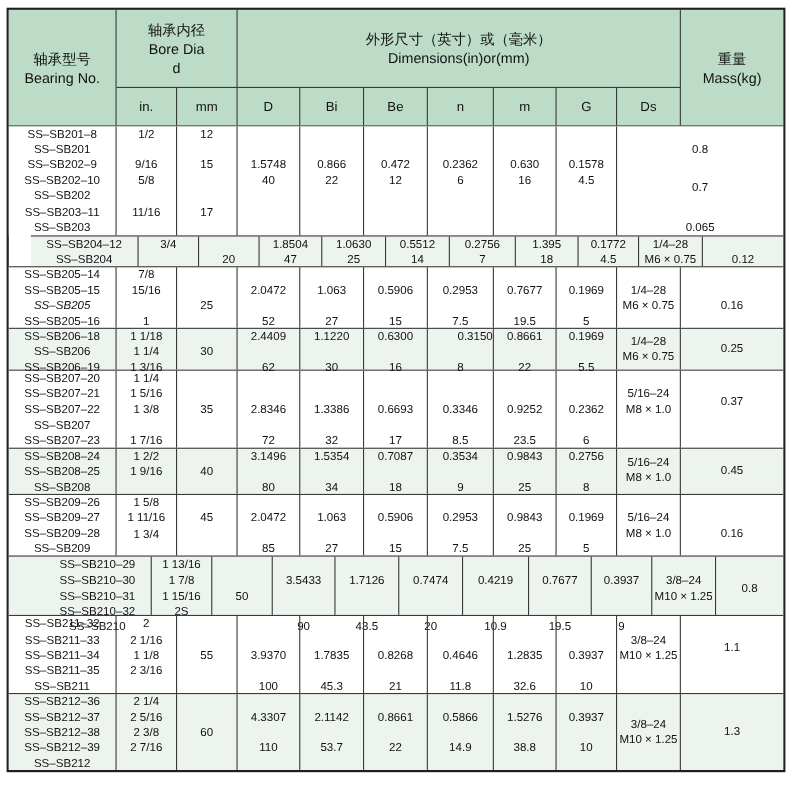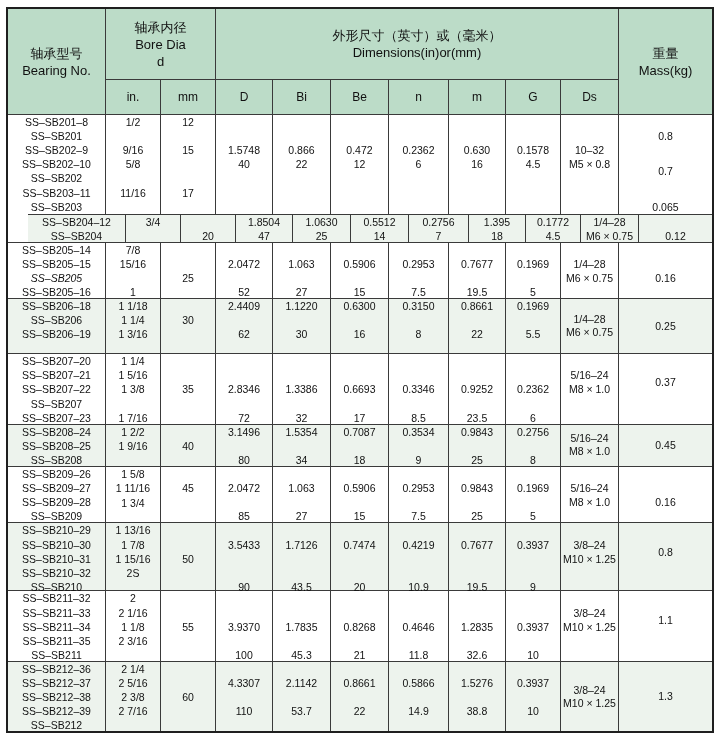--- a/index.html
+++ b/index.html
@@ -136,24 +136,20 @@
             <div class="cellline" style="top: 42.3px;">6</div>
           </div>
           <div class="gcol w-m">
             <div class="cellline" style="top: 28.2px;">0.630</div>
             <div class="cellline" style="top: 42.3px;">16</div>
           </div>
           <div class="gcol w-G">
             <div class="cellline" style="top: 28.2px;">0.1578</div>
             <div class="cellline" style="top: 42.3px;">4.5</div>
           </div>
-          <div class="gcol w-Ds">
-            <div class="cellline" style="top: 28.2px;">10–32</div>
-            <div class="cellline" style="top: 42.3px;">M5 × 0.8</div>
-          </div>
           <div class="gcol w-mass">
             <div class="cellline" style="top: 14.1px;">0.8</div>
             <div class="cellline" style="top: 49.35px;">0.7</div>
             <div class="cellline" style="top: 84.6px;">0.065</div>
           </div>
         </div>
         <div class="group shaded" style="height: 28.2px; margin-left: 20px;">
           <div class="gcol w-bearing">
             <div class="cellline" style="top: 0px;">SS–SB204–12</div>
             <div class="cellline" style="top: 14.1px;">SS–SB204</div>
@@ -236,21 +232,21 @@
             <div class="cellline" style="top: 42.3px;">5</div>
           </div>
           <div class="gcol w-Ds">
             <div class="cellline" style="top: 14.1px;">1/4–28</div>
             <div class="cellline" style="top: 28.2px;">M6 × 0.75</div>
           </div>
           <div class="gcol w-mass">
             <div class="cellline" style="top: 28.2px;">0.16</div>
           </div>
         </div>
-        <div class="group shaded" style="height: 55px;">
+        <div class="group shaded" style="height: 38px;">
           <div class="gcol w-bearing">
             <div class="cellline" style="top: 0px;">SS–SB206–18</div>
             <div class="cellline" style="top: 14.1px;">SS–SB206</div>
             <div class="cellline" style="top: 28.2px;">SS–SB206–19</div>
           </div>
           <div class="gcol w-in">
             <div class="cellline" style="top: 0px;">1 1/18</div>
             <div class="cellline" style="top: 14.1px;">1 1/4</div>
             <div class="cellline" style="top: 28.2px;">1 3/16</div>
           </div>
@@ -263,21 +259,21 @@
           </div>
           <div class="gcol w-Bi">
             <div class="cellline" style="top: 0px;">1.1220</div>
             <div class="cellline" style="top: 28.2px;">30</div>
           </div>
           <div class="gcol w-Be">
             <div class="cellline" style="top: 0px;">0.6300</div>
             <div class="cellline" style="top: 28.2px;">16</div>
           </div>
           <div class="gcol w-n">
-            <div class="cellline" style="top: 0px;">0.3150</div>
+            <div class="cellline" style="top: 0px; text-align: right;">0.3150</div>
             <div class="cellline" style="top: 28.2px;">8</div>
           </div>
           <div class="gcol w-m">
             <div class="cellline" style="top: 0px;">0.8661</div>
             <div class="cellline" style="top: 28.2px;">22</div>
           </div>
           <div class="gcol w-G">
             <div class="cellline" style="top: 0px;">0.1969</div>
             <div class="cellline" style="top: 28.2px;">5.5</div>
           </div>
@@ -431,21 +427,21 @@
             <div class="cellline" style="top: 42.3px;">5</div>
           </div>
           <div class="gcol w-Ds">
             <div class="cellline" style="top: 14.1px;">5/16–24</div>
             <div class="cellline" style="top: 28.2px;">M8 × 1.0</div>
           </div>
           <div class="gcol w-mass">
             <div class="cellline" style="top: 28.2px;">0.16</div>
           </div>
         </div>
-        <div class="group shaded" style="height: 68px;">
+        <div class="group shaded" style="height: 54px; padding-left: 32px;">
           <div class="gcol w-bearing">
             <div class="cellline" style="top: 0px;">SS–SB210–29</div>
             <div class="cellline" style="top: 14.1px;">SS–SB210–30</div>
             <div class="cellline" style="top: 28.2px;">SS–SB210–31</div>
             <div class="cellline" style="top: 42.3px;">SS–SB210–32</div>
             <div class="cellline" style="top: 56.4px;">SS–SB210</div>
           </div>
           <div class="gcol w-in">
             <div class="cellline" style="top: 0px;">1 13/16</div>
             <div class="cellline" style="top: 14.1px;">1 7/8</div>

